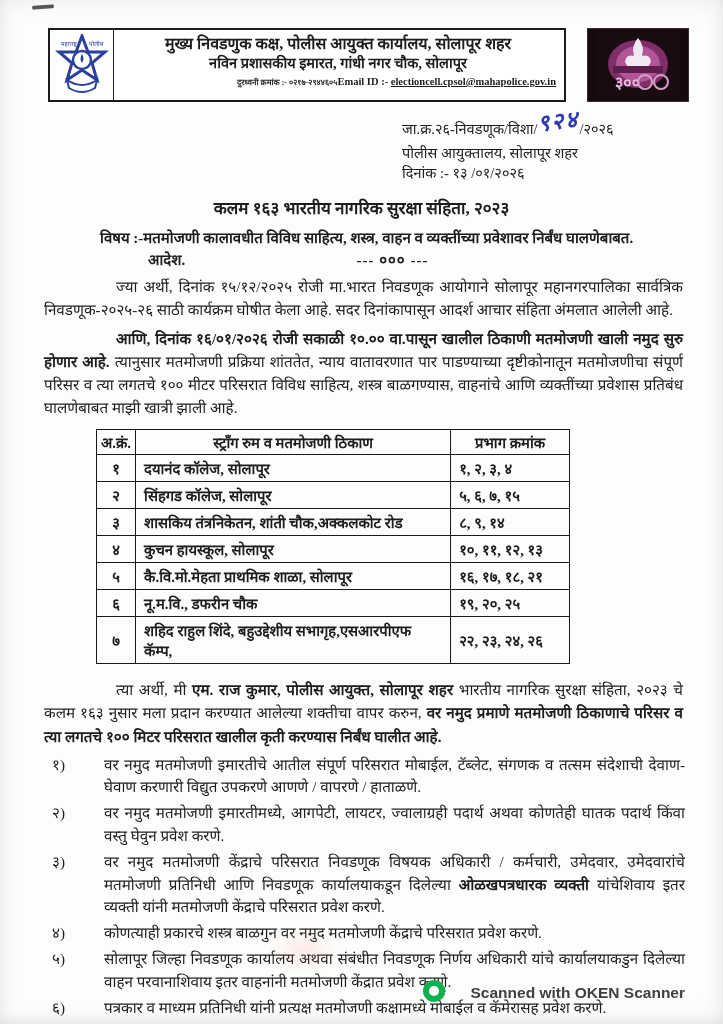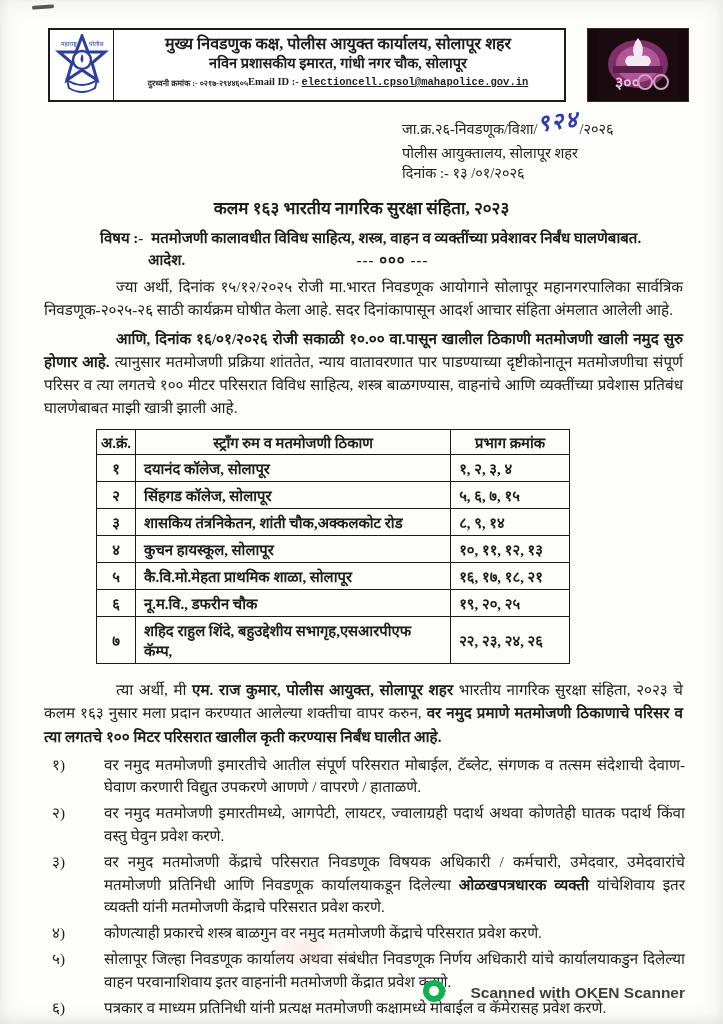--- a/index.html
+++ b/index.html
@@ -27,40 +27,40 @@
   .header-box{
     flex:1; display:flex; border:2px solid #1c1c1c; background:#fff;
   }
   .emblem-cell{
     width:64px; display:flex; align-items:center; justify-content:center;
     border-right:1.6px solid #1c1c1c; padding:3px;
   }
   .header-center{ flex:1; padding:4px 8px 2px 6px; text-align:center; }
   .h-line1{ font-weight:bold; font-size:16px; line-height:1.25; }
   .h-line2{ font-weight:bold; font-size:14.5px; line-height:1.3; }
-  .header-contact{ display:flex; justify-content:center; align-items:flex-end; margin-top:3px; }
+  .header-contact{ display:flex; justify-content:flex-end; align-items:flex-end; margin-top:3px; }
   .h-phone{ font-size:8px; font-weight:bold; color:#2a2a2a; }
   .h-email{ font-size:10.5px; font-weight:bold; }
-  .h-email .addr{ text-decoration:underline;font-family:Liberation Mono, monospace; }
+  .h-email .addr{ text-decoration:underline; }
   .logo-300{
     width:102px; height:74px; background:#16090e; flex:0 0 auto;
     display:flex; align-items:center; justify-content:center; position:relative;
     border:1px solid #3a2a30;
   }
   
   .ref-block{ margin:8px 28px 0 402px; font-size:14.5px; line-height:1.42; white-space:nowrap; }
   .hand-num{
     display:inline-block; color:#2f3bb3; font-size:23px; font-weight:bold;
     font-style:italic; transform:rotate(-7deg) translateY(-5px);
     font-family:"DejaVu Sans",sans-serif; letter-spacing:2px;
   }
   
   .doc-title{ text-align:center; font-weight:bold; font-size:17px; margin-top:12px; }
   .subject-block{ margin:8px 40px 0 100px; font-size:15px; }
-  .subject-line{ display:flex; gap:8px; }
+  .subject-line{ display:flex; }
   .subject-label{ font-weight:bold; flex:0 0 auto; }
   .subject-text{ font-weight:bold; }
   .order-row{ position:relative; margin-top:2px; }
   .order-word{ font-weight:bold; margin-left:48px; }
   .order-sep{ position:absolute; left:44%; top:0; font-weight:bold; letter-spacing:1px; }
   
   .para{
     margin:6px 40px 0 44px; font-size:15.2px; line-height:1.52;
     text-align:justify; text-indent:72px;
   }

